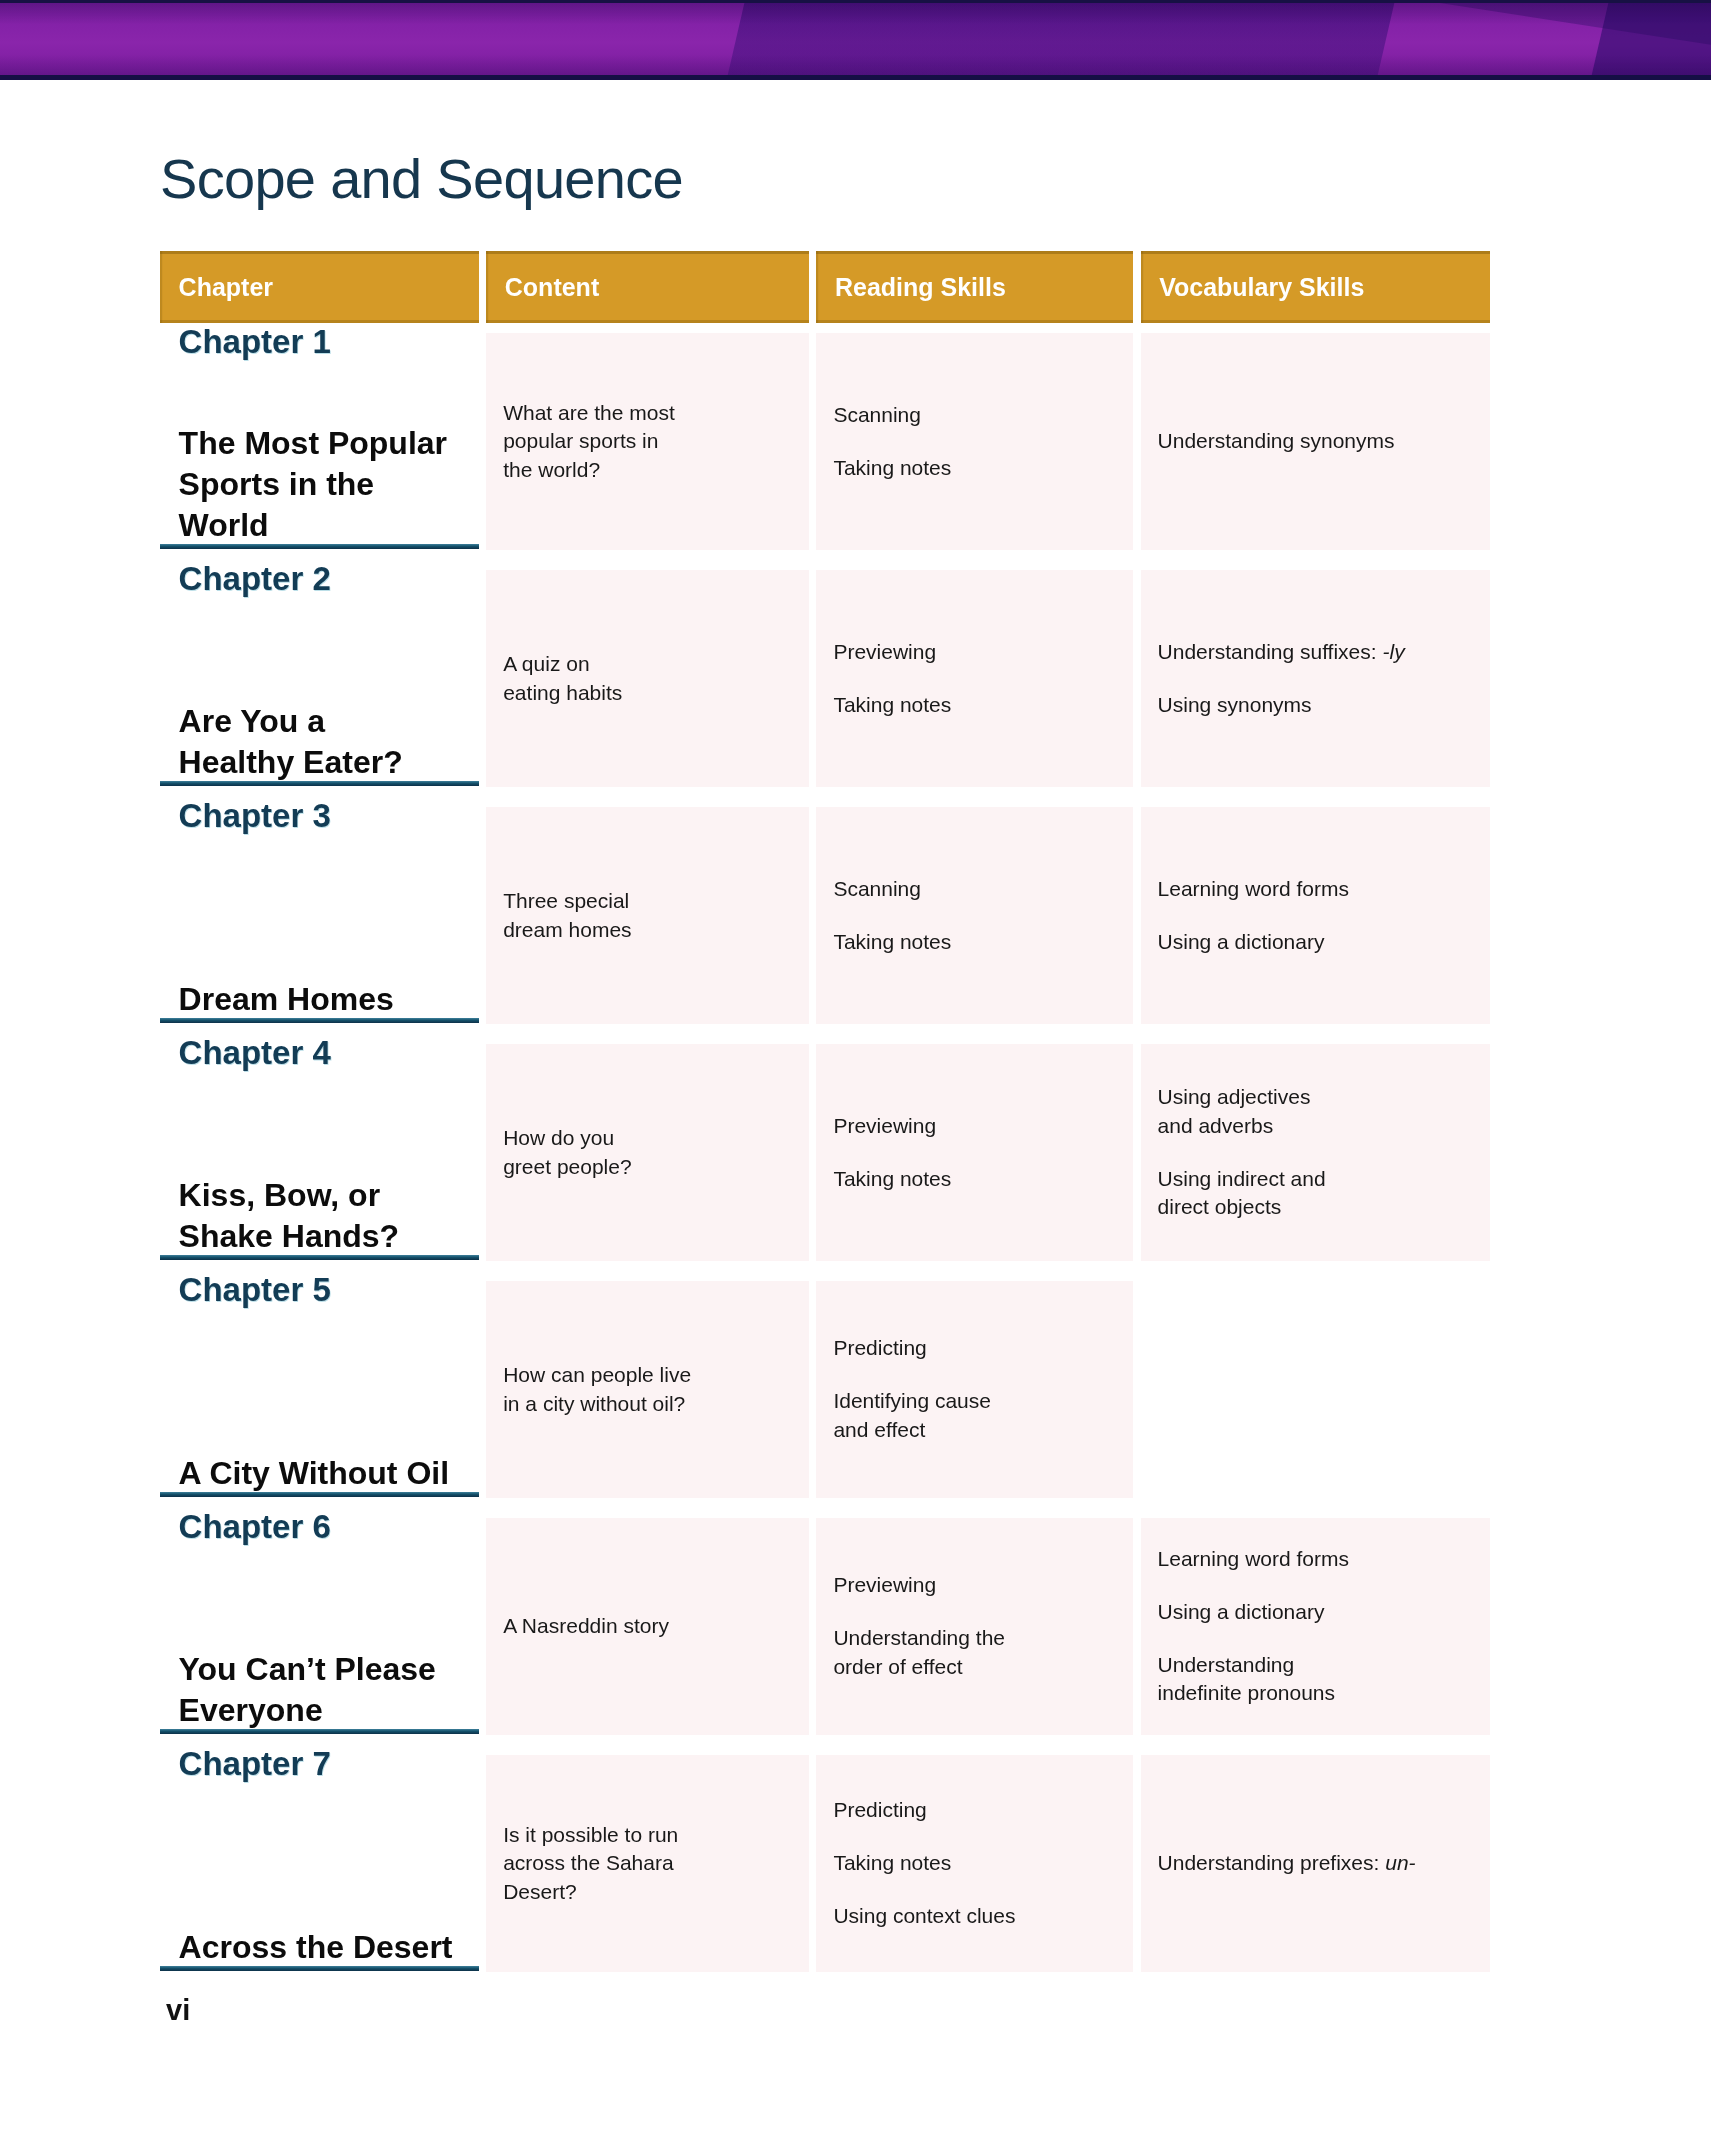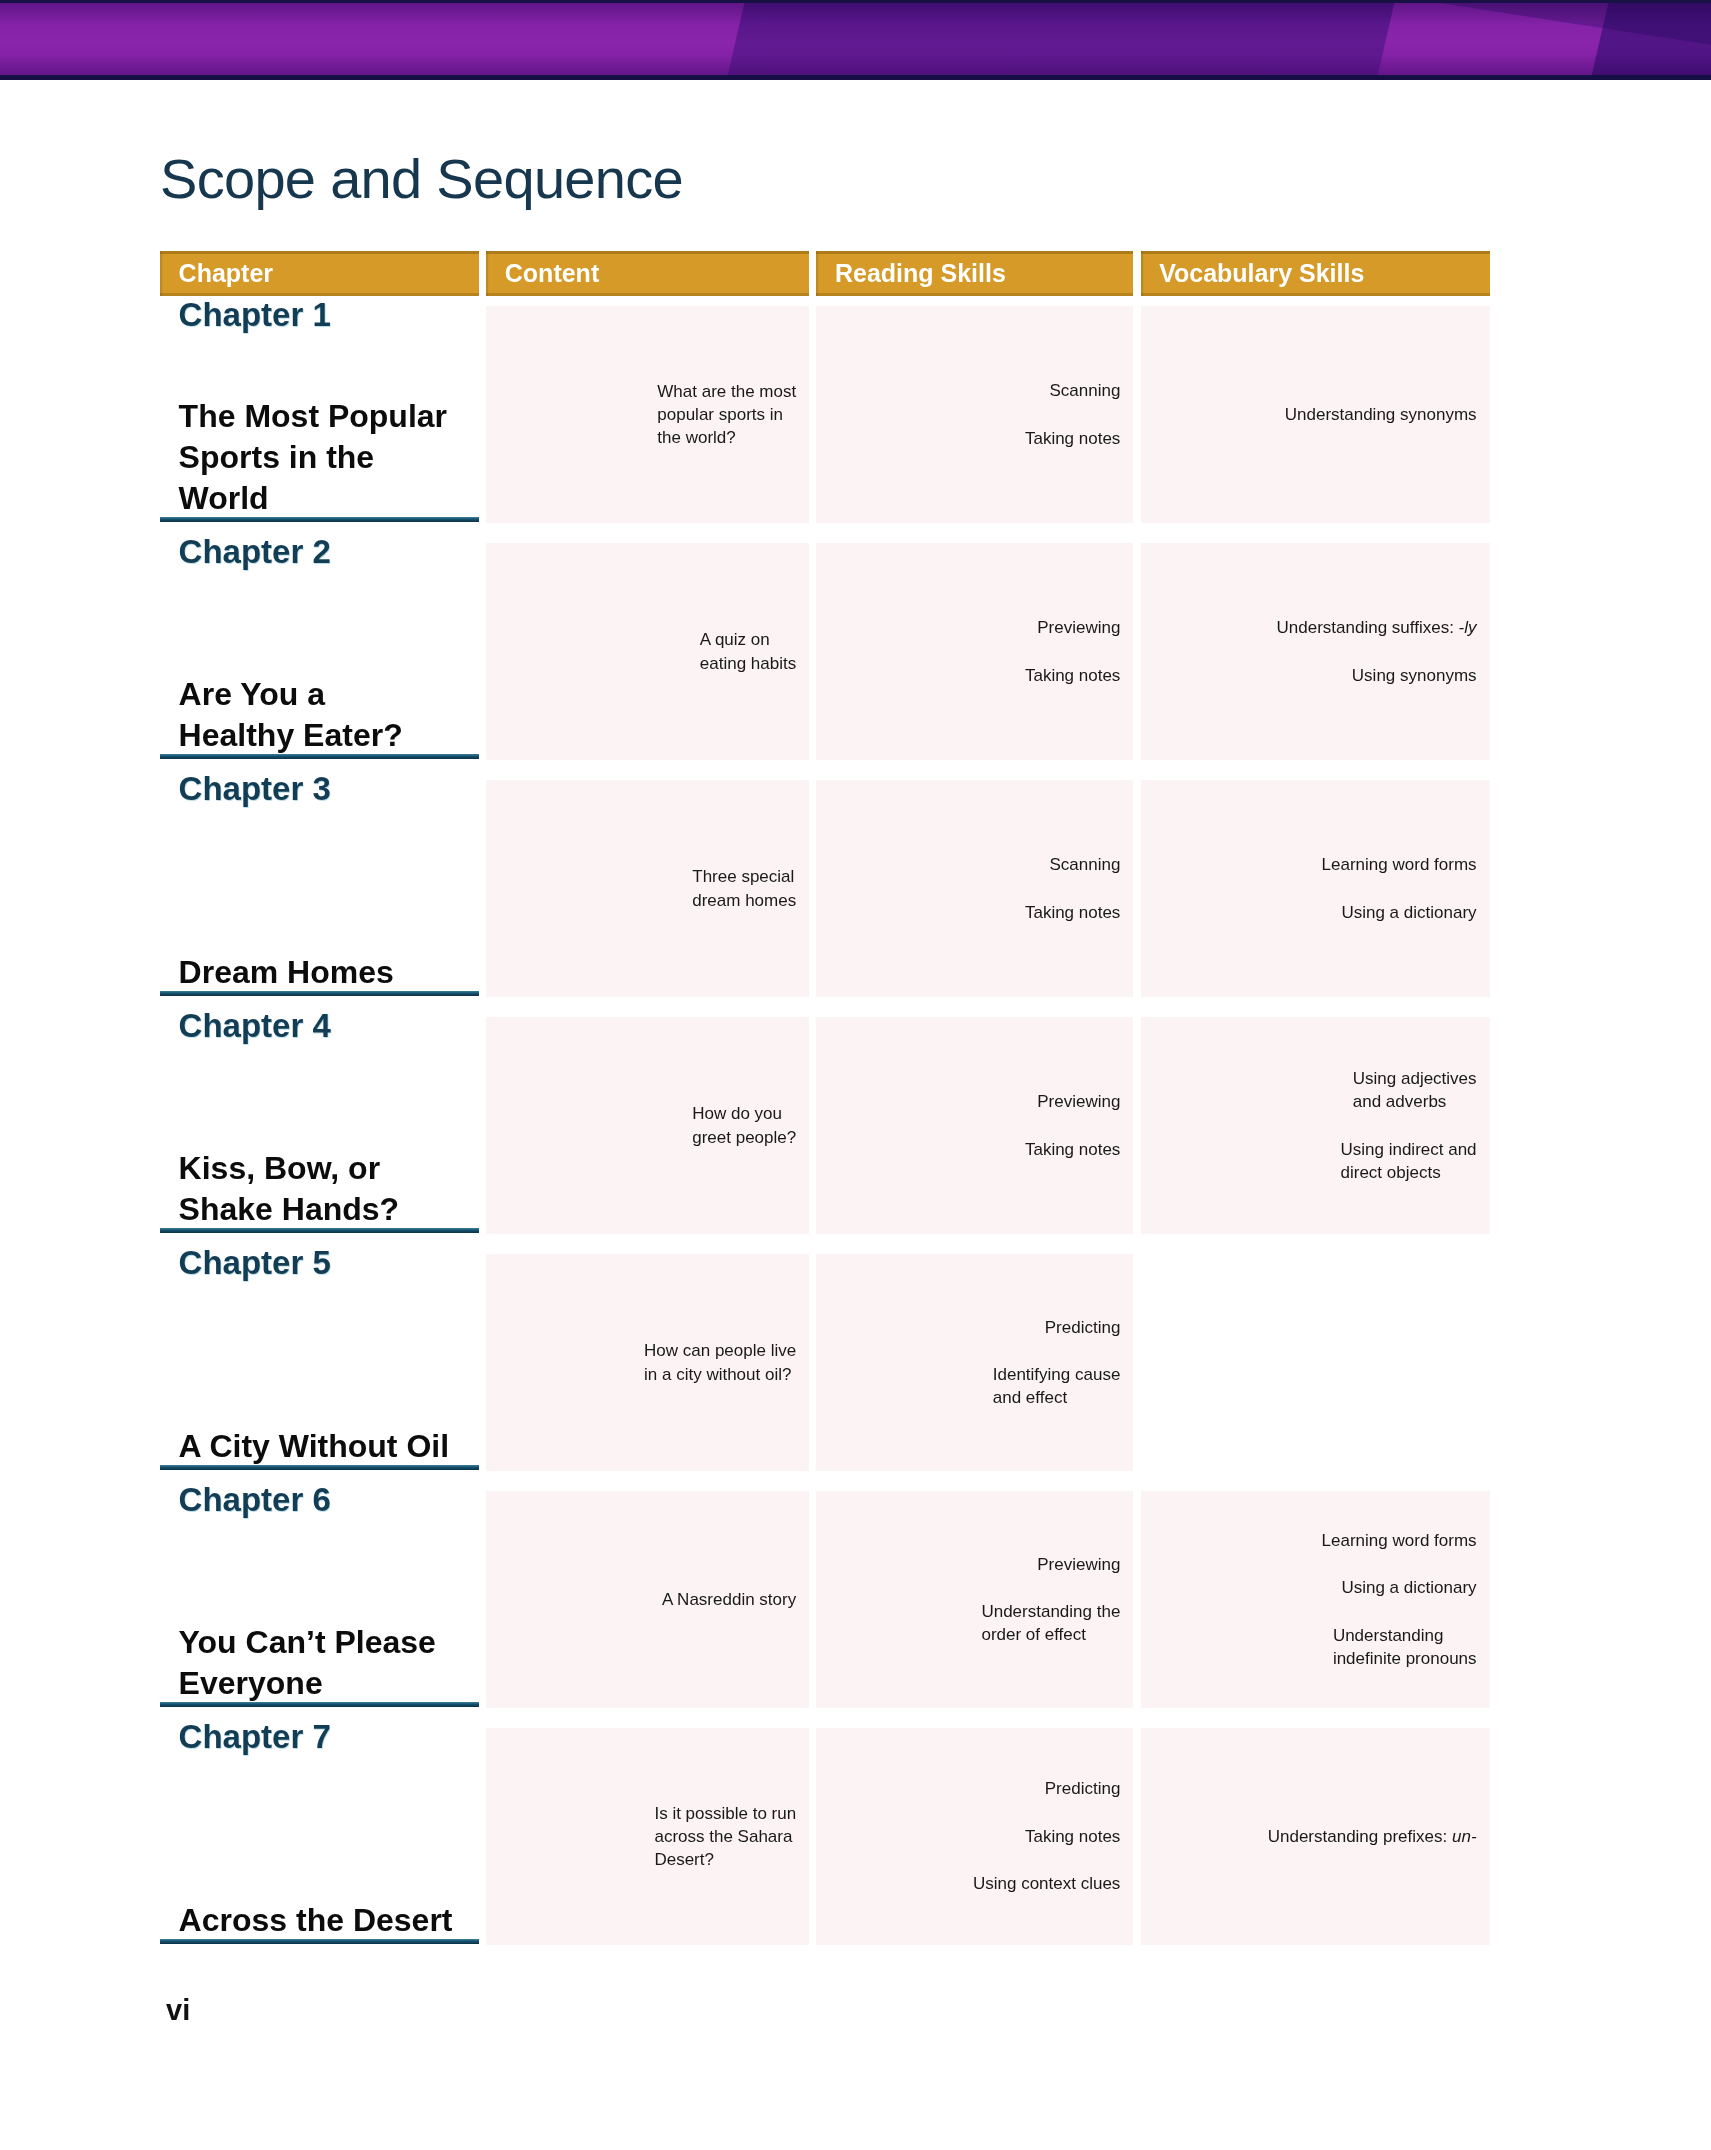--- a/index.html
+++ b/index.html
@@ -50,21 +50,21 @@
   }
 
   
   .s-table { position: absolute; left: 160px; top: 251px; width: 1329px; }
 
   .thead, .trow {
     display: grid;
     grid-template-columns: 319px 323px 317px 349px;
     column-gap: 7.2px;
   }
-  .thead { height: 45px; }
+  .thead { height: 72px; }
   .th {
     background: var(--header_gold, #d59a27);
     box-shadow: inset 0 2.9px 0 rgba(125,88,8,.45), inset 0 -2.9px 0 rgba(125,88,8,.35), inset 2.2px 0 0 rgba(125,88,8,.25);
     color: #ffffff;
     font-size: 25px; font-weight: bold;
     display: flex; align-items: center;
     padding-left: 18.6px;
     box-sizing: border-box;
   }
 
@@ -92,24 +92,23 @@
     position: absolute; left: 0; bottom: 11.5px;
     width: 100%; height: 5px;
     background: linear-gradient(180deg, #3f819c 0%, var(--rule_teal,#14516b) 45%, #0d3048 100%);
   }
 
   .cell {
     box-sizing: border-box;
     display: flex; flex-direction: column; justify-content: center;
     gap: 24.4px;
     padding: 7.2px 13px 7.2px 17px;
-    font-size: 17px;
+    font-size: 21px;
     color: #191919;
     line-height: 1.36;
-    align-items: flex-end;
   }
   .cell.tinted {
     background: var(--tint_pink, #fcf3f4);
     margin: 10px 0;
   }
   .cell-item { white-space: pre-line; }
   .cell-item i { font-style: italic; }
 
   
   .page-number {

